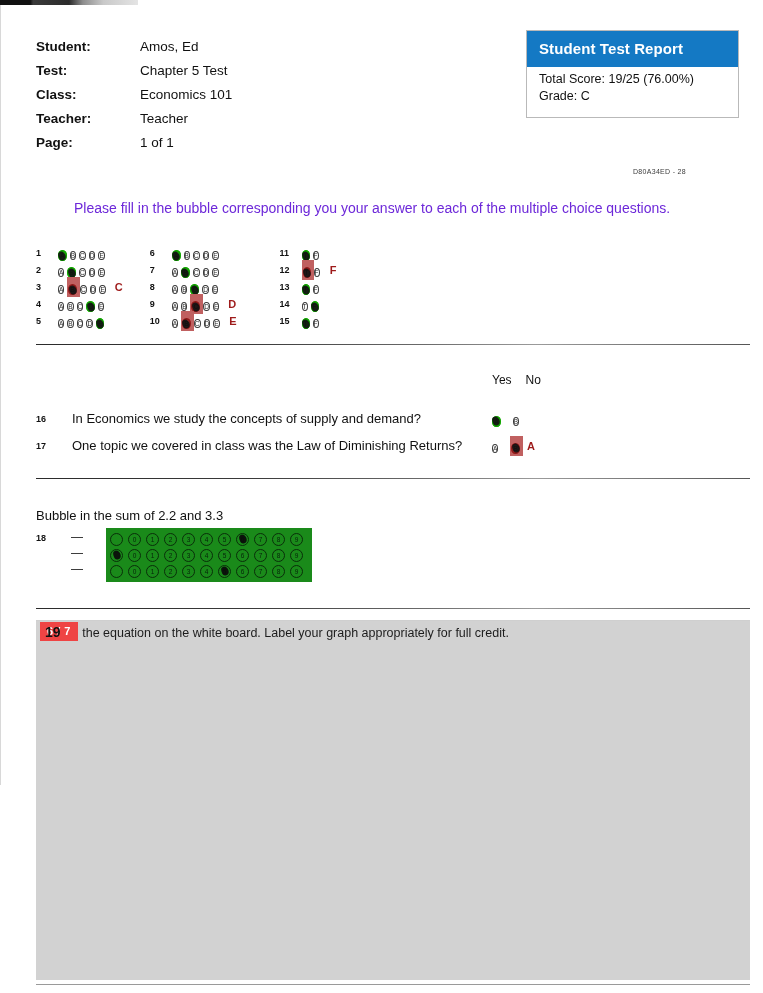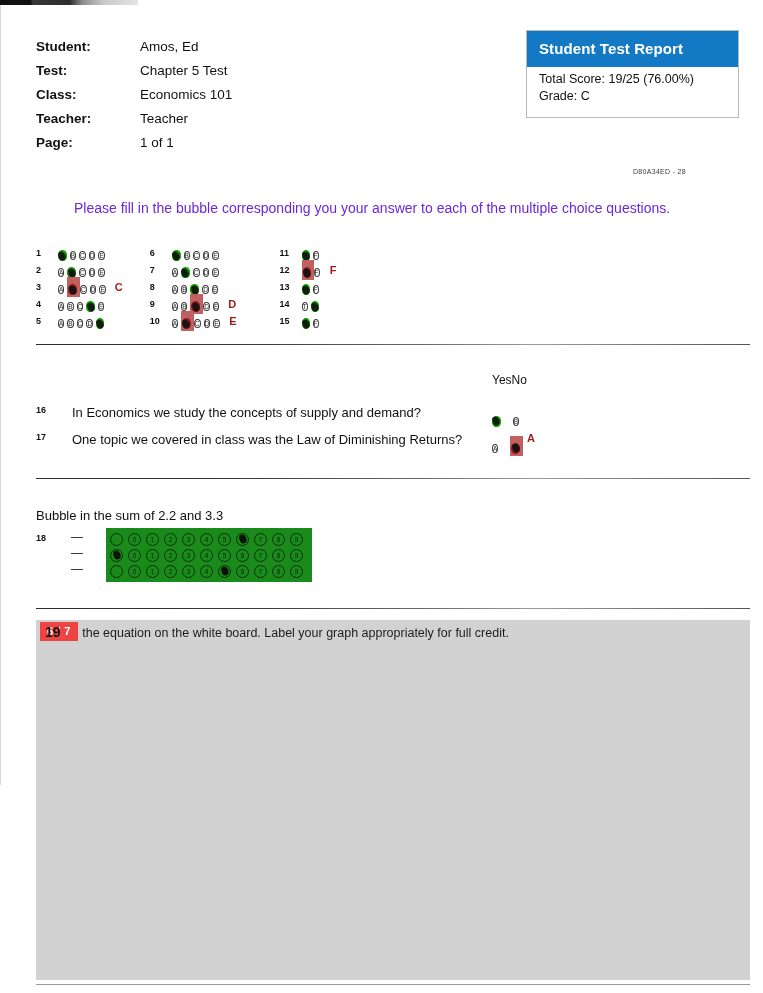--- a/index.html
+++ b/index.html
@@ -180,28 +180,29 @@
   .rule.r2 { top: 478px; }
   .rule.r3 { top: 608px; }
 
   
   .yn-head {
     position: absolute;
     left: 492px; top: 373px;
     font-size: 12px;
     color: #111;
   }
-  .yn-head span.no-h { }
+  .yn-head span.no-h { margin-left: 14px; }
   .yn-rows {
     position: absolute;
     left: 36px; top: 405px;
     width: 580px;
   }
   .yn-row {
     display: flex;
+    align-items: center;
     height: 27px;
   }
   .yn-num {
     width: 36px; flex: 0 0 36px;
     font-size: 9px; font-weight: bold;
   }
   .yn-text {
     width: 420px; flex: 0 0 420px;
     font-size: 13px;
   }

